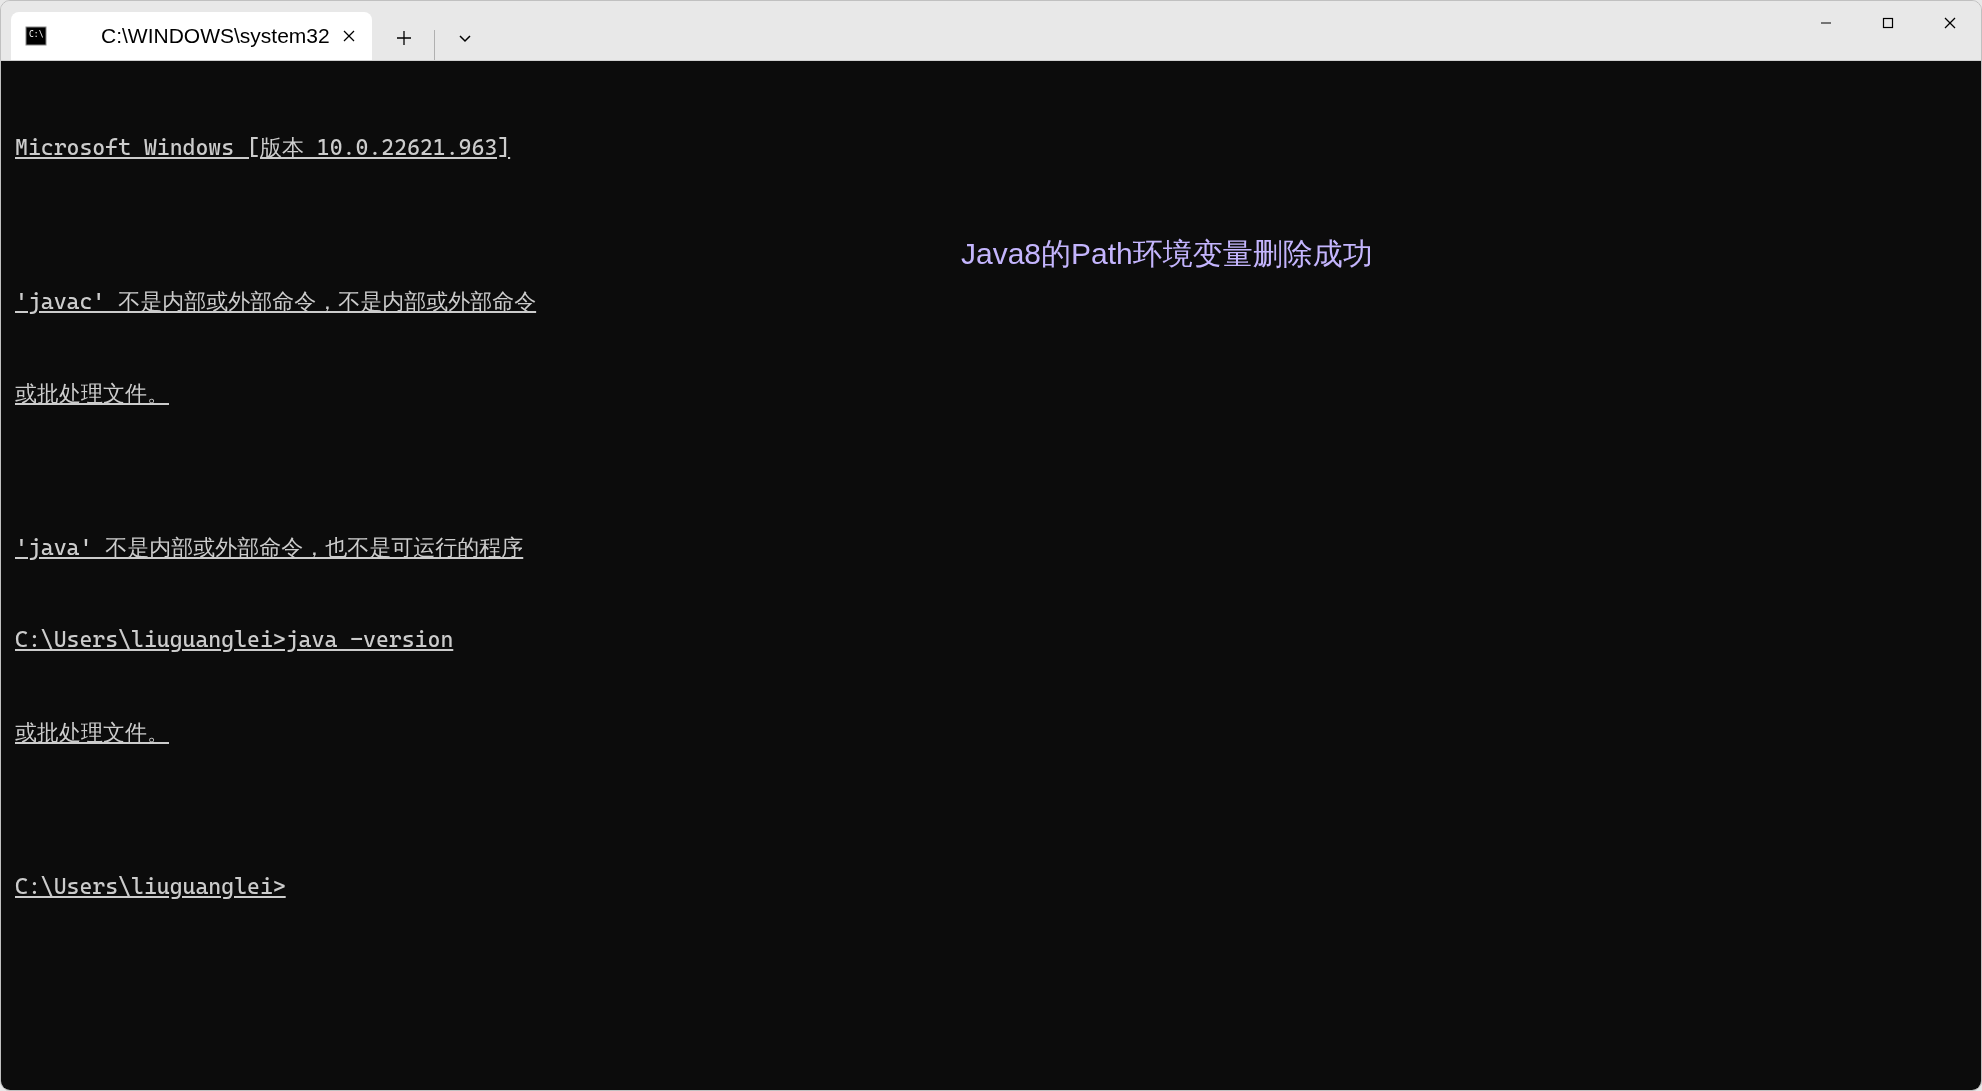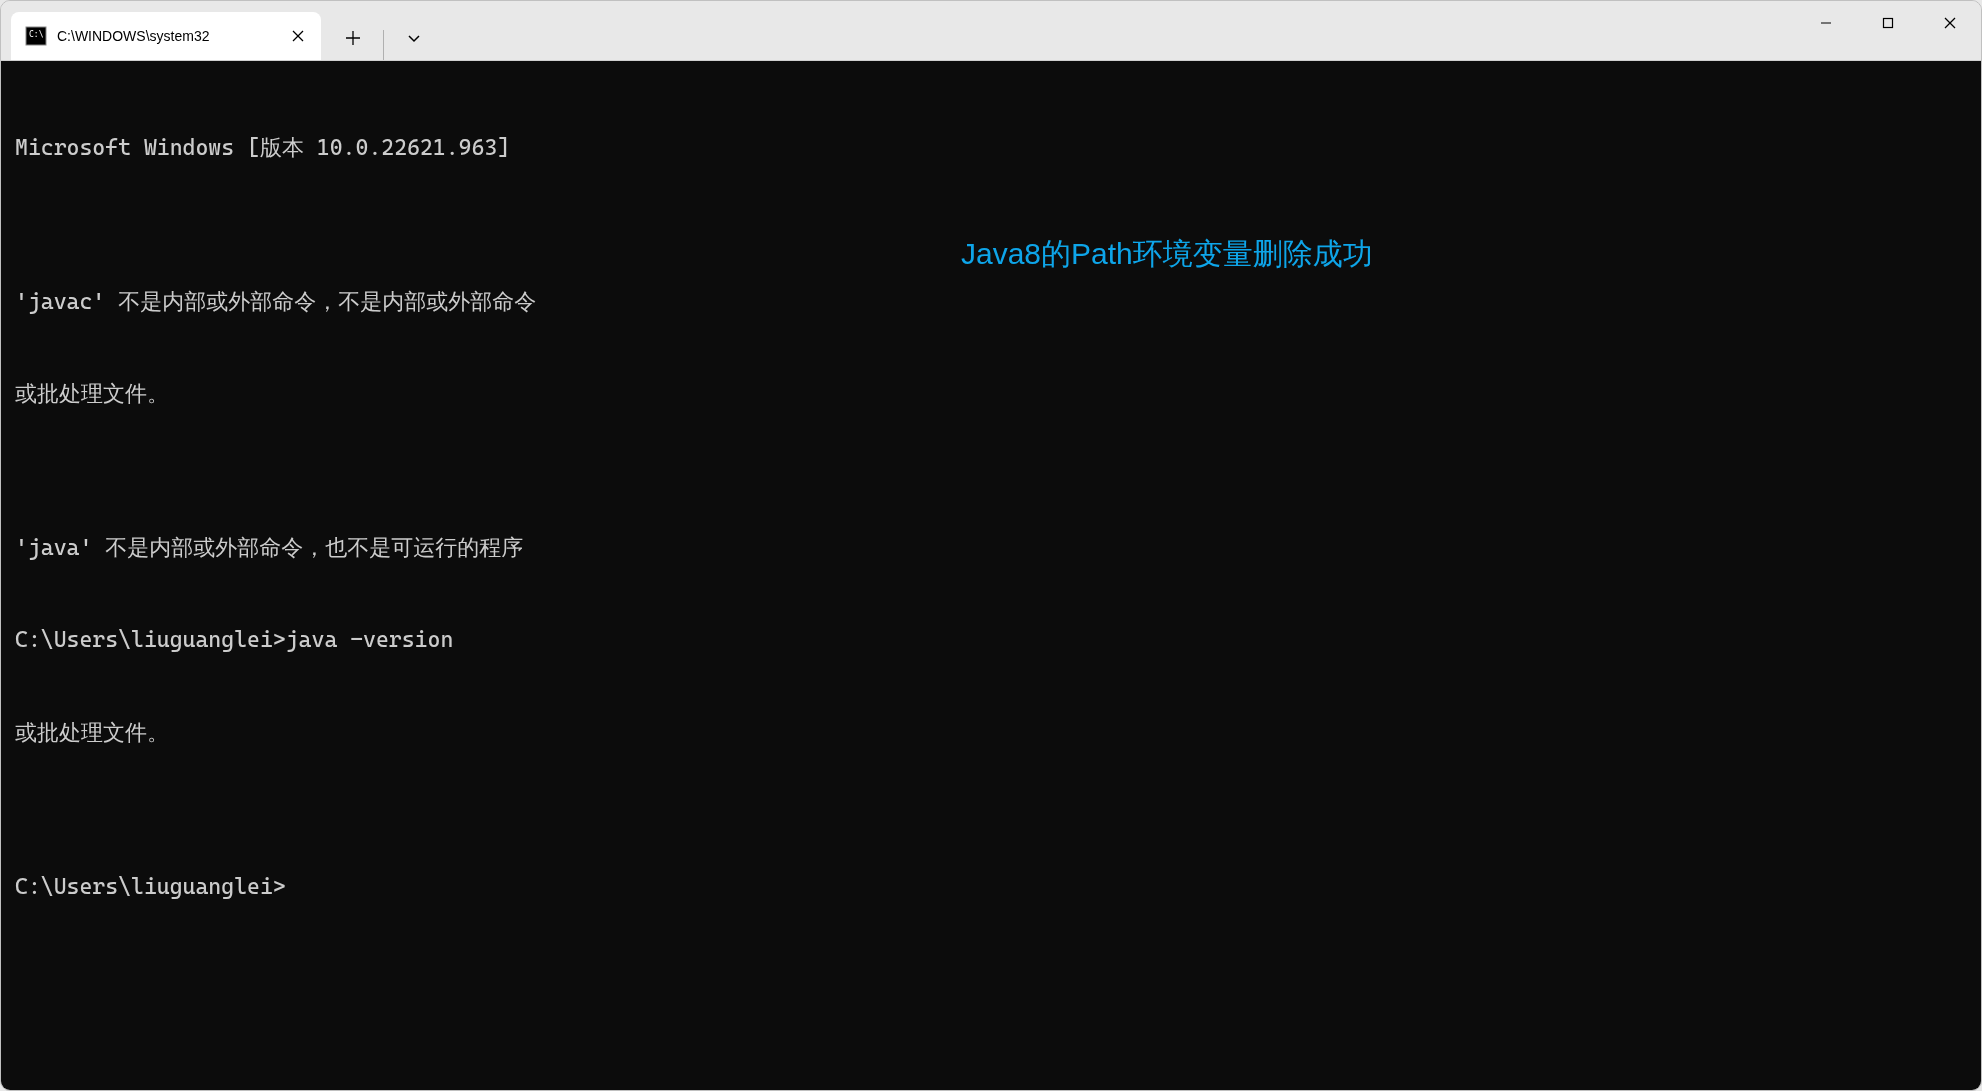--- a/index.html
+++ b/index.html
@@ -53,26 +53,27 @@
       align-items: center;
       justify-content: center;
     }
     
     .tab-icon svg {
       width: 22px;
       height: 22px;
     }
     
     .tab-title {
-      font-size: 14px;
+      font-size: 21px;
       color: #000;
       flex: 1;
       white-space: nowrap;
       overflow: hidden;
       text-overflow: ellipsis;
+      margin-left: 44px;
     }
     
     .tab-close {
       width: 22px;
       height: 22px;
       display: flex;
       align-items: center;
       justify-content: center;
       color: #000;
       cursor: pointer;
@@ -137,25 +138,26 @@
       font-family: "Cascadia Mono", "Consolas", "Microsoft YaHei", monospace;
       font-size: 22px;
       line-height: 1.4;
       color: #cccccc;
       position: relative;
       white-space: pre-wrap;
     }
     
     .terminal-line {
       white-space: pre-wrap;
+      text-decoration: underline;
     }
     
     .annotation {
       position: absolute;
-      color: #0ea5e9;
+      color: #c4b5fd;
       font-family: "Microsoft YaHei", sans-serif;
       font-size: 30px;
       font-weight: normal;
       top: 172px;
       left: 960px;
     }
   </style>
 </head>
 <body>
 

